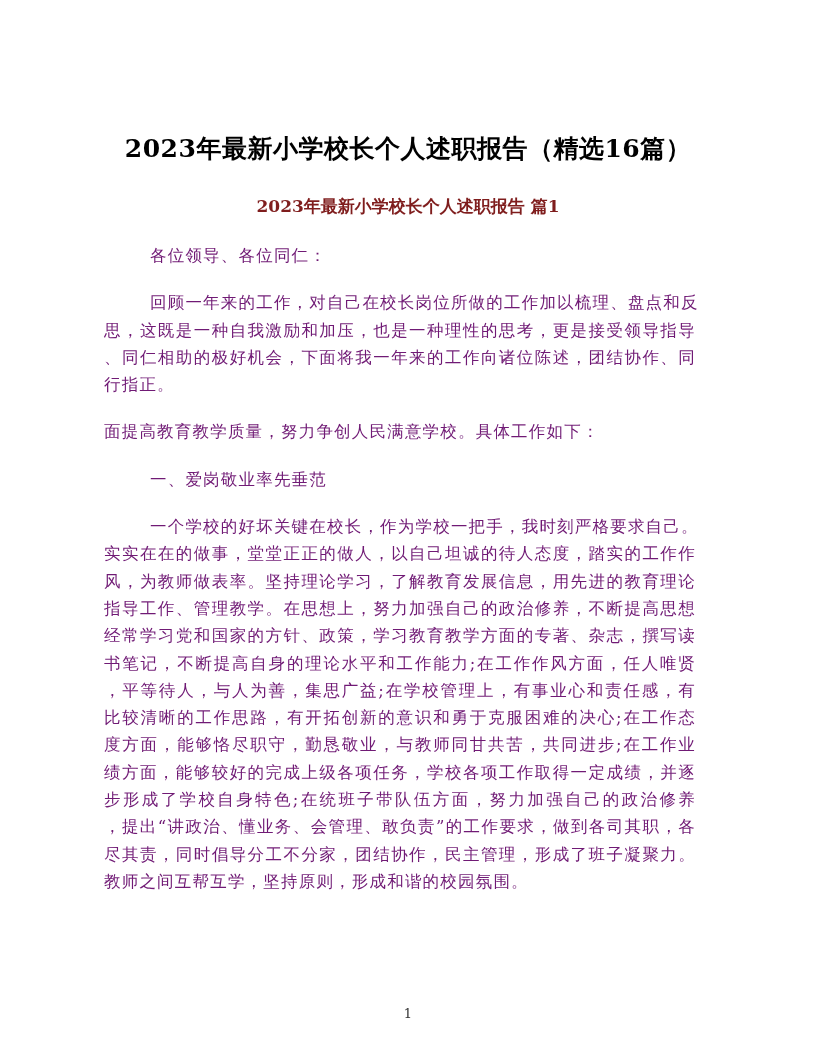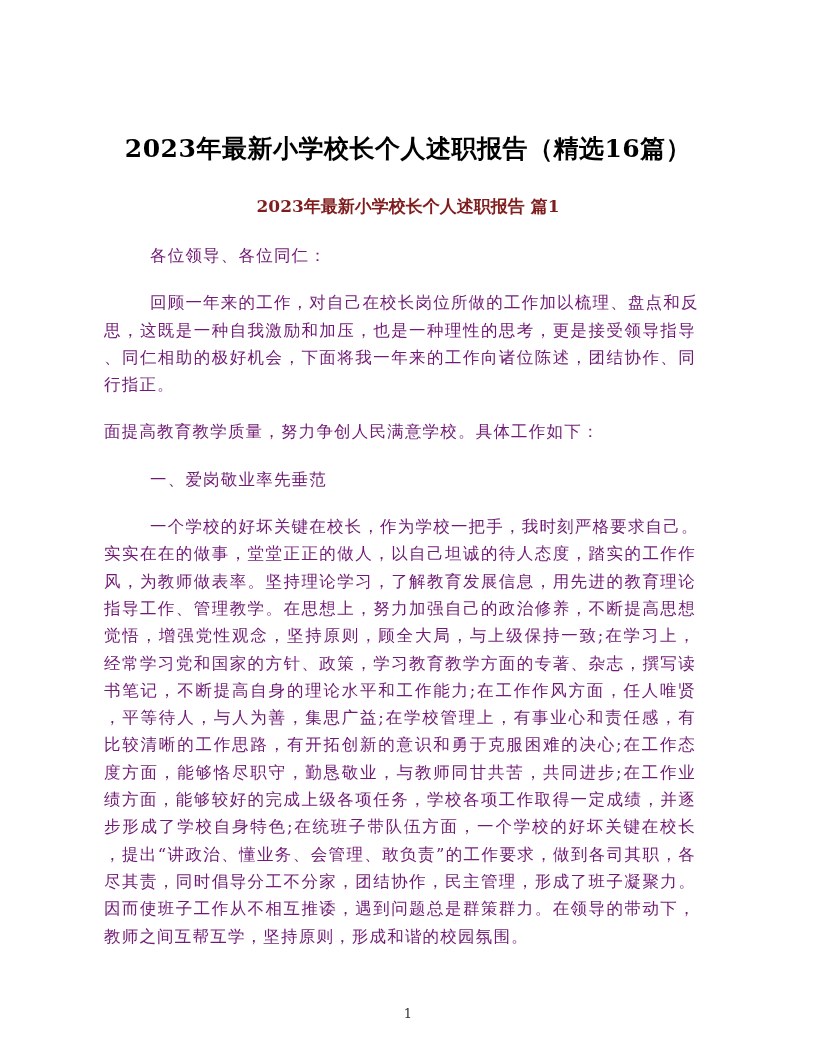--- a/index.html
+++ b/index.html
@@ -60,29 +60,27 @@
 
     <div class="para">
       <span class="line indent last">一、爱岗敬业率先垂范</span>
     </div>
 
     <div class="para">
       <span class="line indent">一个学校的好坏关键在校长，作为学校一把手，我时刻严格要求自己。</span>
       <span class="line">实实在在的做事，堂堂正正的做人，以自己坦诚的待人态度，踏实的工作作</span>
       <span class="line">风，为教师做表率。坚持理论学习，了解教育发展信息，用先进的教育理论</span>
       <span class="line">指导工作、管理教学。在思想上，努力加强自己的政治修养，不断提高思想</span>
-      <span class="line">觉悟，增强党性观念，坚持原则，顾全大局，与上级保持一致;在学习上，</span>
       <span class="line">经常学习党和国家的方针、政策，学习教育教学方面的专著、杂志，撰写读</span>
       <span class="line">书笔记，不断提高自身的理论水平和工作能力;在工作作风方面，任人唯贤</span>
       <span class="line">，平等待人，与人为善，集思广益;在学校管理上，有事业心和责任感，有</span>
       <span class="line">比较清晰的工作思路，有开拓创新的意识和勇于克服困难的决心;在工作态</span>
       <span class="line">度方面，能够恪尽职守，勤恳敬业，与教师同甘共苦，共同进步;在工作业</span>
       <span class="line">绩方面，能够较好的完成上级各项任务，学校各项工作取得一定成绩，并逐</span>
-      <span class="line">步形成了学校自身特色;在统班子带队伍方面，一个学校的好坏关键在校长</span>
+      <span class="line">步形成了学校自身特色;在统班子带队伍方面，努力加强自己的政治修养</span>
       <span class="line">，提出“讲政治、懂业务、会管理、敢负责”的工作要求，做到各司其职，各</span>
       <span class="line">尽其责，同时倡导分工不分家，团结协作，民主管理，形成了班子凝聚力。</span>
-      <span class="line">因而使班子工作从不相互推诿，遇到问题总是群策群力。在领导的带动下，</span>
       <span class="line last">教师之间互帮互学，坚持原则，形成和谐的校园氛围。</span>
     </div>
   </div>
 
   <div class="page-number">1</div>
 </div>
 
 </body></html>

